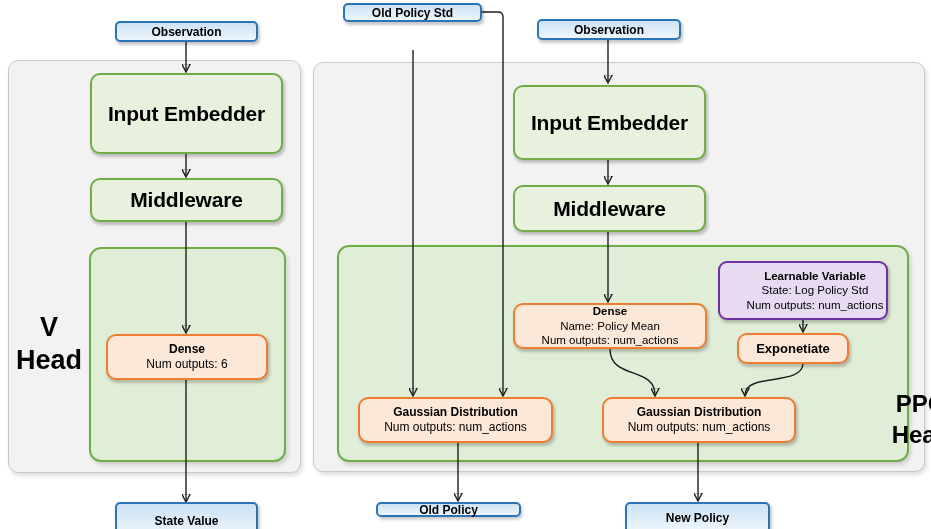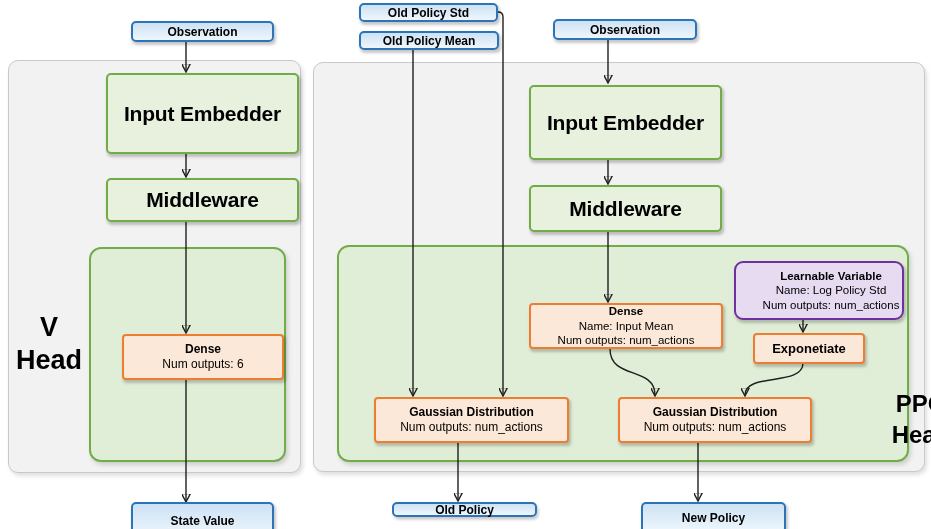--- a/index.html
+++ b/index.html
@@ -19,33 +19,32 @@
     box-shadow:2px 3px 4px rgba(0,0,0,.15);z-index:2;
   }
   
   #wires{position:absolute;left:0;top:0;z-index:3;}
   #wires path{fill:none;stroke:var(--line_color);stroke-width:1.4px;}
   
   .box{
     position:absolute;display:flex;flex-direction:column;align-items:center;justify-content:center;
     text-align:center;box-sizing:border-box;z-index:4;
     box-shadow:1.5px 2.5px 3px rgba(0,0,0,.22);
-    margin-left:16px;
   }
   .blue{
     background:linear-gradient(180deg,var(--blue_fill_top) 0%,var(--blue_fill_bottom) 100%);
     border:2.4px solid var(--blue_border);border-radius:5px;
     font-size:12px;font-weight:700;
   }
   .green{
-    background:var(--green_fill);border:2.2px solid var(--green_border);border-radius:5px;
+    background:var(--green_fill);border:2.2px solid var(--green_border);border-radius:10px;
     font-size:21px;font-weight:700;letter-spacing:-0.2px;
   }
   .orange{
-    background:var(--orange_fill);border:2.5px solid var(--orange_border);border-radius:4px;
+    background:var(--orange_fill);border:2.5px solid var(--orange_border);border-radius:10px;
     font-size:12px;line-height:15px;
   }
   .purple{
     background:var(--purple_fill);border:2.8px solid var(--purple_border);border-radius:9px;
     font-size:11.5px;line-height:14.5px;padding-left:24px;
   }
   .small3{font-size:11.5px;line-height:14.5px;}
   .b{font-weight:700;}
   .headlbl{
     position:absolute;z-index:4;text-align:center;font-weight:700;color:#000;
@@ -80,45 +79,44 @@
     <path d="M482,12 H498 Q503,12 503,17 V395" marker-end="url(#ah)"></path>
     <path d="M803,320 V331" marker-end="url(#ah)"></path>
     <path d="M610,349 C610,380 655,366 655,395" marker-end="url(#ah)"></path>
     <path d="M803,363 C803,387 745,372 745,395" marker-end="url(#ah)"></path>
     <path d="M458,443 V500" marker-end="url(#ah)"></path>
     <path d="M698,443 V500" marker-end="url(#ah)"></path>
   </svg>
 
   <div class="box blue" style="left:115px;top:21px;width:143px;height:21px">Observation</div>
   <div class="box blue" style="left:343px;top:3px;width:139px;height:19px">Old Policy Std</div>
-  <div class="box blue" style="left:343px;top:31px;width:140px;height:19px">Old Policy Mean</div>
   <div class="box blue" style="left:537px;top:19px;width:144px;height:21px">Observation</div>
   <div class="box blue" style="left:115px;top:502px;width:143px;height:37px">State Value</div>
   <div class="box blue" style="left:376px;top:502px;width:145px;height:15px">Old Policy</div>
   <div class="box blue" style="left:625px;top:502px;width:145px;height:31px">New Policy</div>
 
   <div class="box green" style="left:90px;top:73px;width:193px;height:81px">Input Embedder</div>
   <div class="box green" style="left:90px;top:178px;width:193px;height:44px">Middleware</div>
   <div class="box green" style="left:513px;top:85px;width:193px;height:75px">Input Embedder</div>
   <div class="box green" style="left:513px;top:185px;width:193px;height:47px">Middleware</div>
 
   <div class="box orange" style="left:106px;top:334px;width:162px;height:46px">
     <div class="b">Dense</div>
     <div>Num outputs: 6</div>
   </div>
 
   <div class="box orange small3" style="left:513px;top:303px;width:194px;height:46px">
     <div class="b">Dense</div>
-    <div>Name: Input Mean</div>
+    <div>Name: Policy Mean</div>
     <div>Num outputs: num_actions</div>
   </div>
 
   <div class="box purple" style="left:718px;top:261px;width:170px;height:59px">
     <div class="b">Learnable Variable</div>
-    <div>Name: Log Policy Std</div>
+    <div>State: Log Policy Std</div>
     <div>Num outputs: num_actions</div>
   </div>
 
   <div class="box orange" style="left:737px;top:333px;width:112px;height:31px;font-size:13px">
     <div class="b">Exponetiate</div>
   </div>
 
   <div class="box orange" style="left:358px;top:397px;width:195px;height:46px">
     <div class="b">Gaussian Distribution</div>
     <div>Num outputs: num_actions</div>

